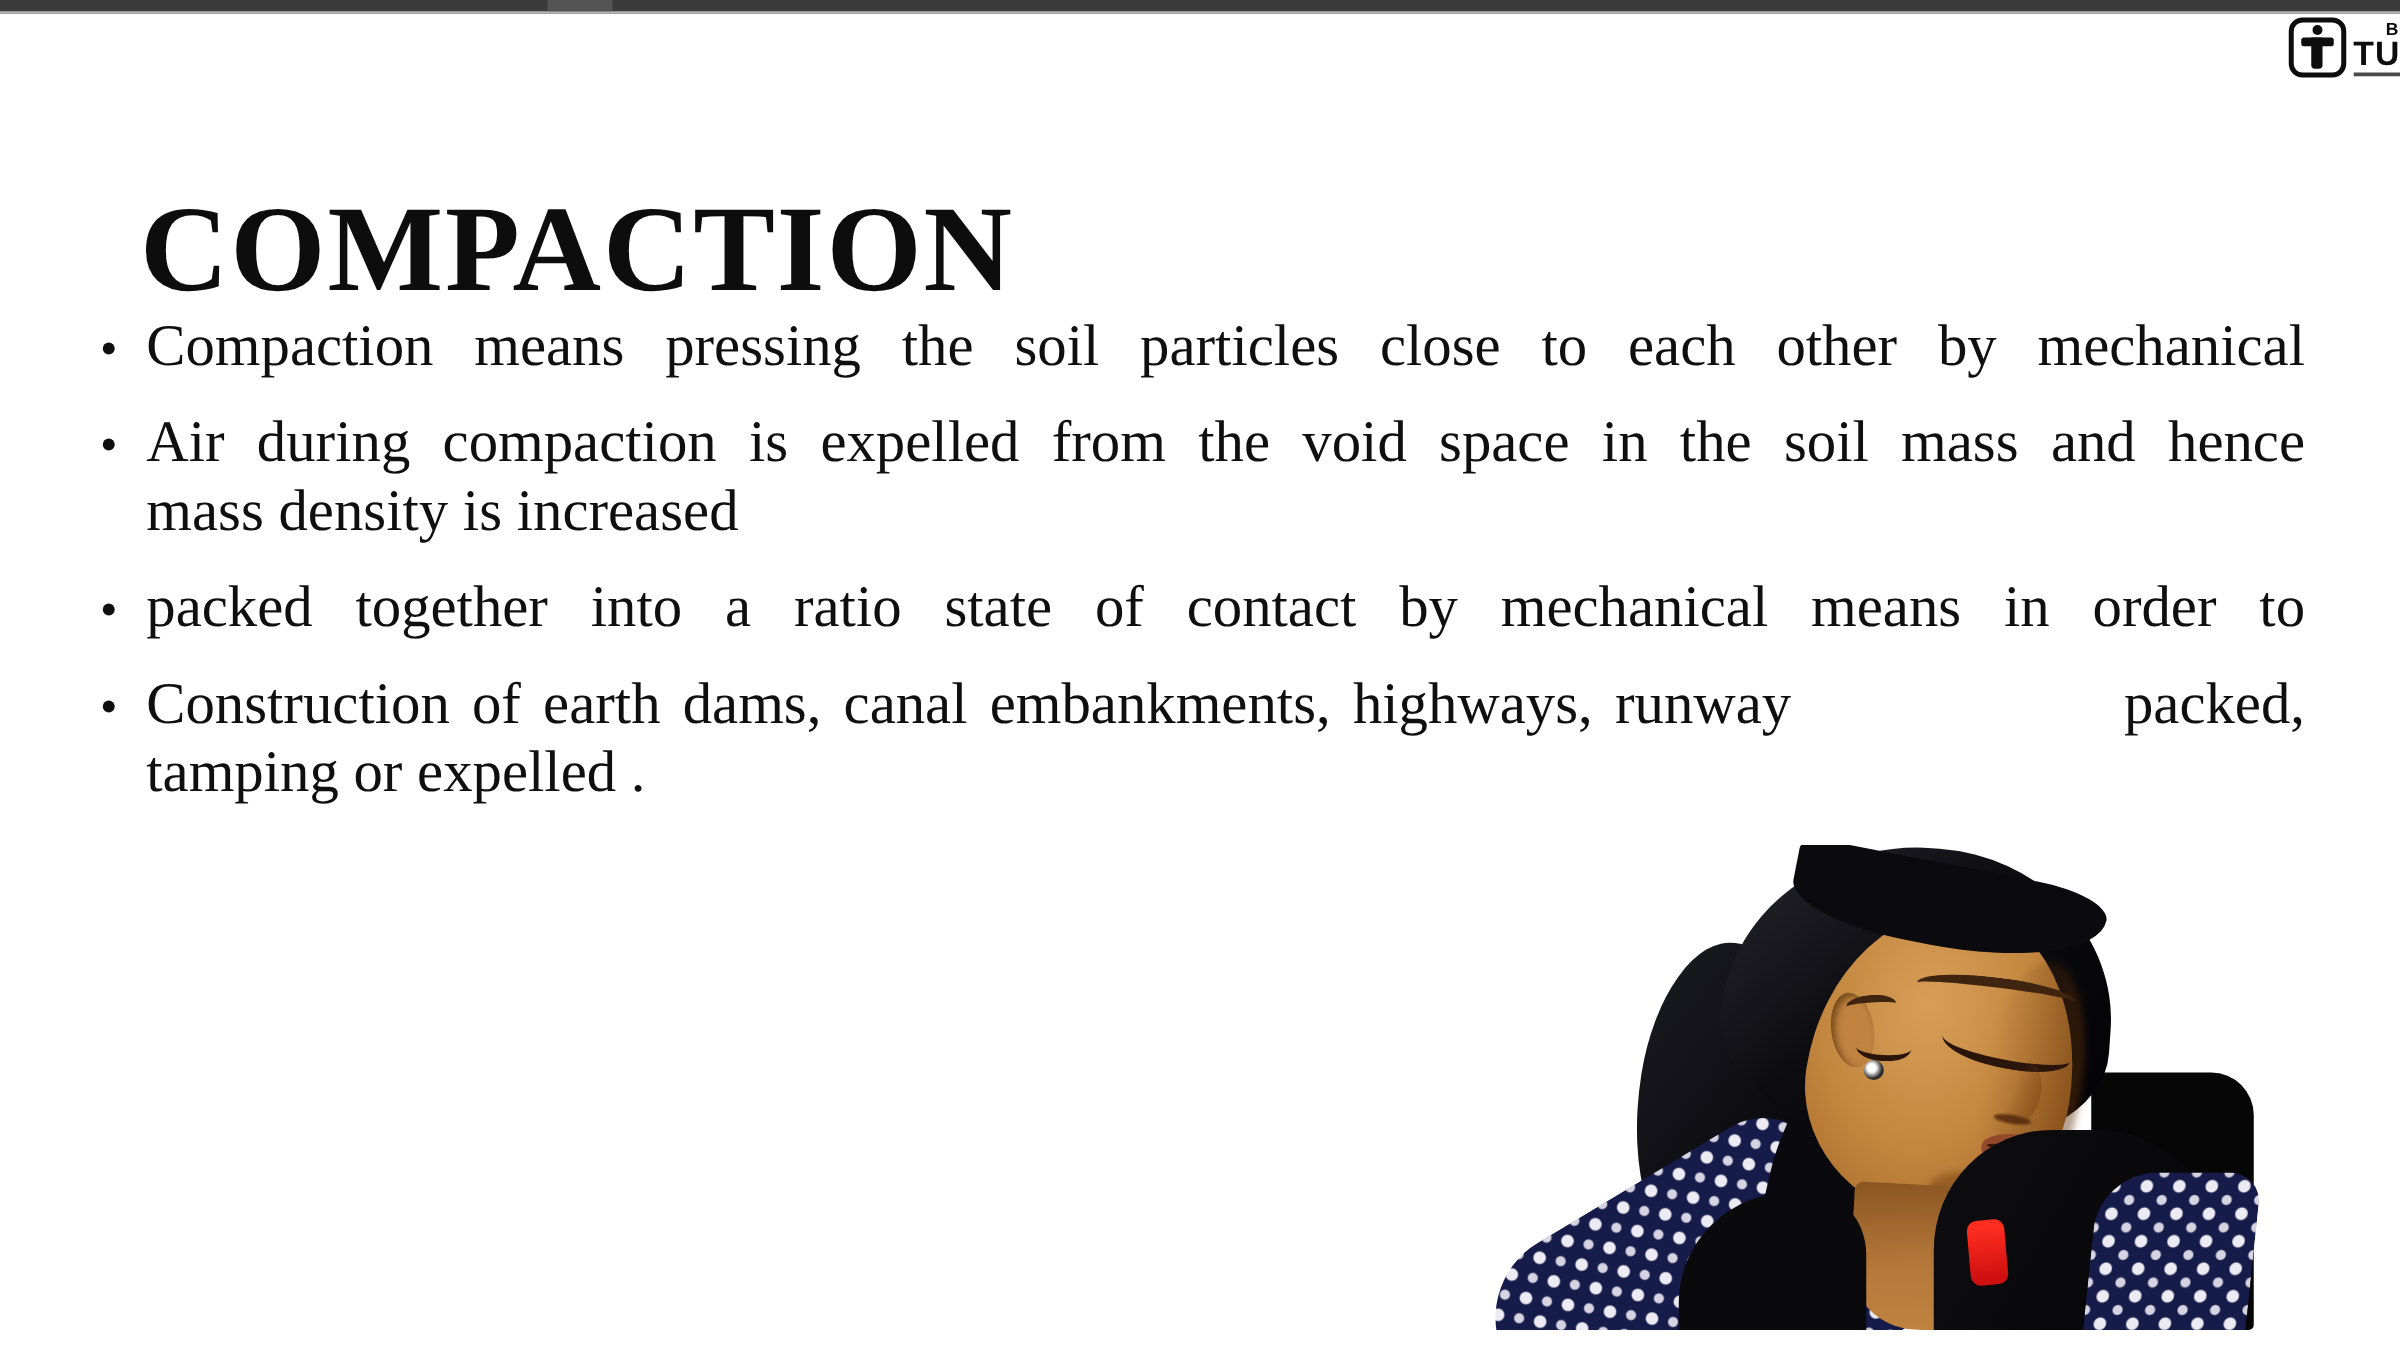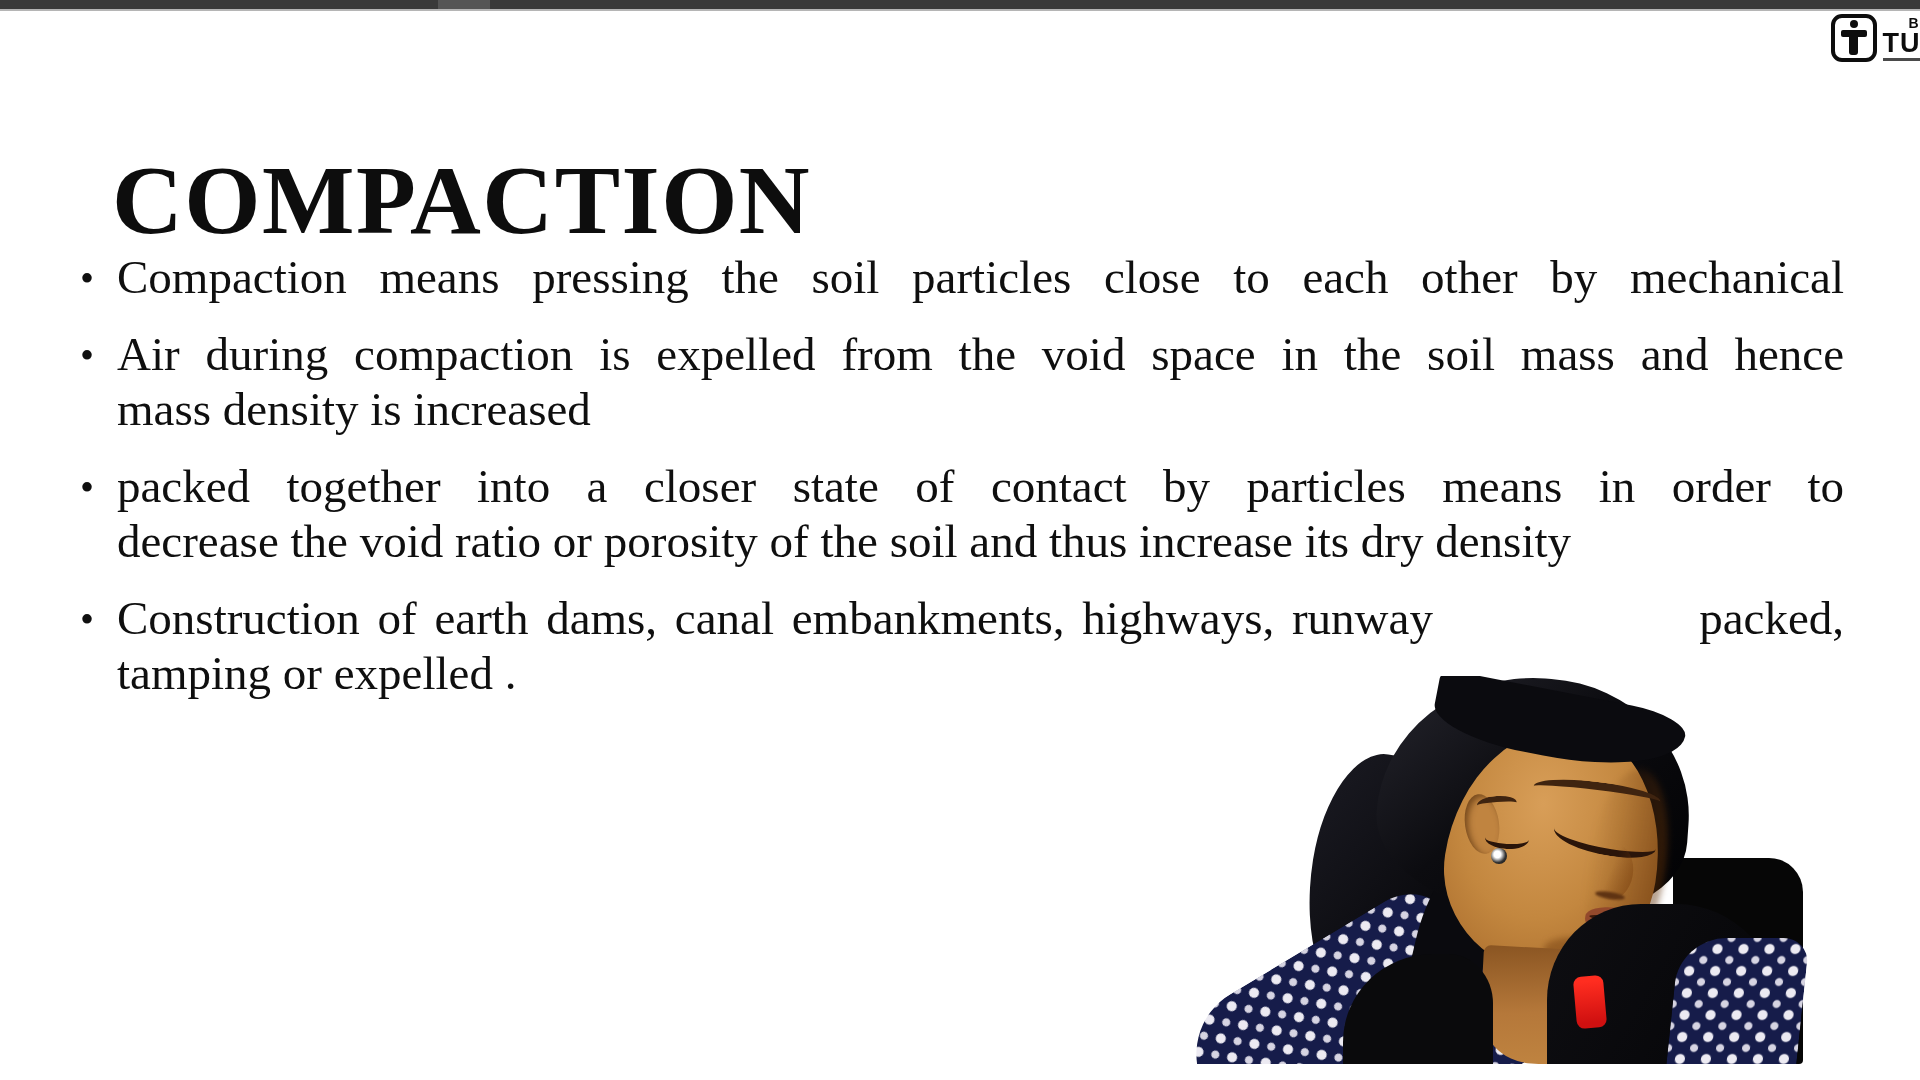--- a/index.html
+++ b/index.html
@@ -114,22 +114,21 @@
   </div>
 
   <div class="bullet">
     <span class="marker">•</span>
     <div class="line jline">Air during compaction is expelled from the void space in the soil mass and hence</div>
     <div class="line">mass density is increased</div>
   </div>
 
   <div class="bullet">
     <span class="marker">•</span>
-    <div class="line jline">packed together into a closer state of contact by particles means in order to</div>
-    <div class="line">decrease the void ratio or porosity of the soil and thus increase its dry density</div>
+    <div class="line jline">packed together into a ratio state of contact by mechanical means in order to</div>
   </div>
 
   <div class="bullet">
     <span class="marker">•</span>
     <div class="line split">
       <span class="lpart">Construction of earth dams, canal embankments, highways, runway</span>
       <span class="rpart">packed,</span>
     </div>
     <div class="line">tamping or expelled .</div>
   </div>

